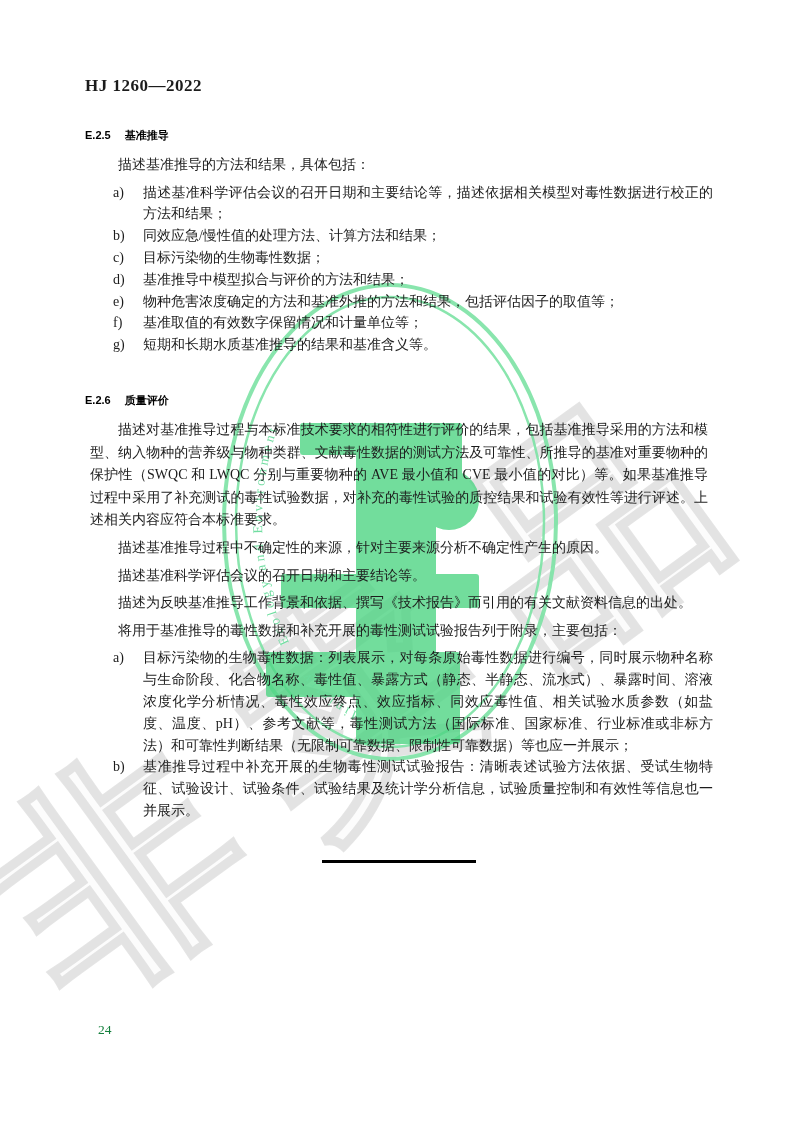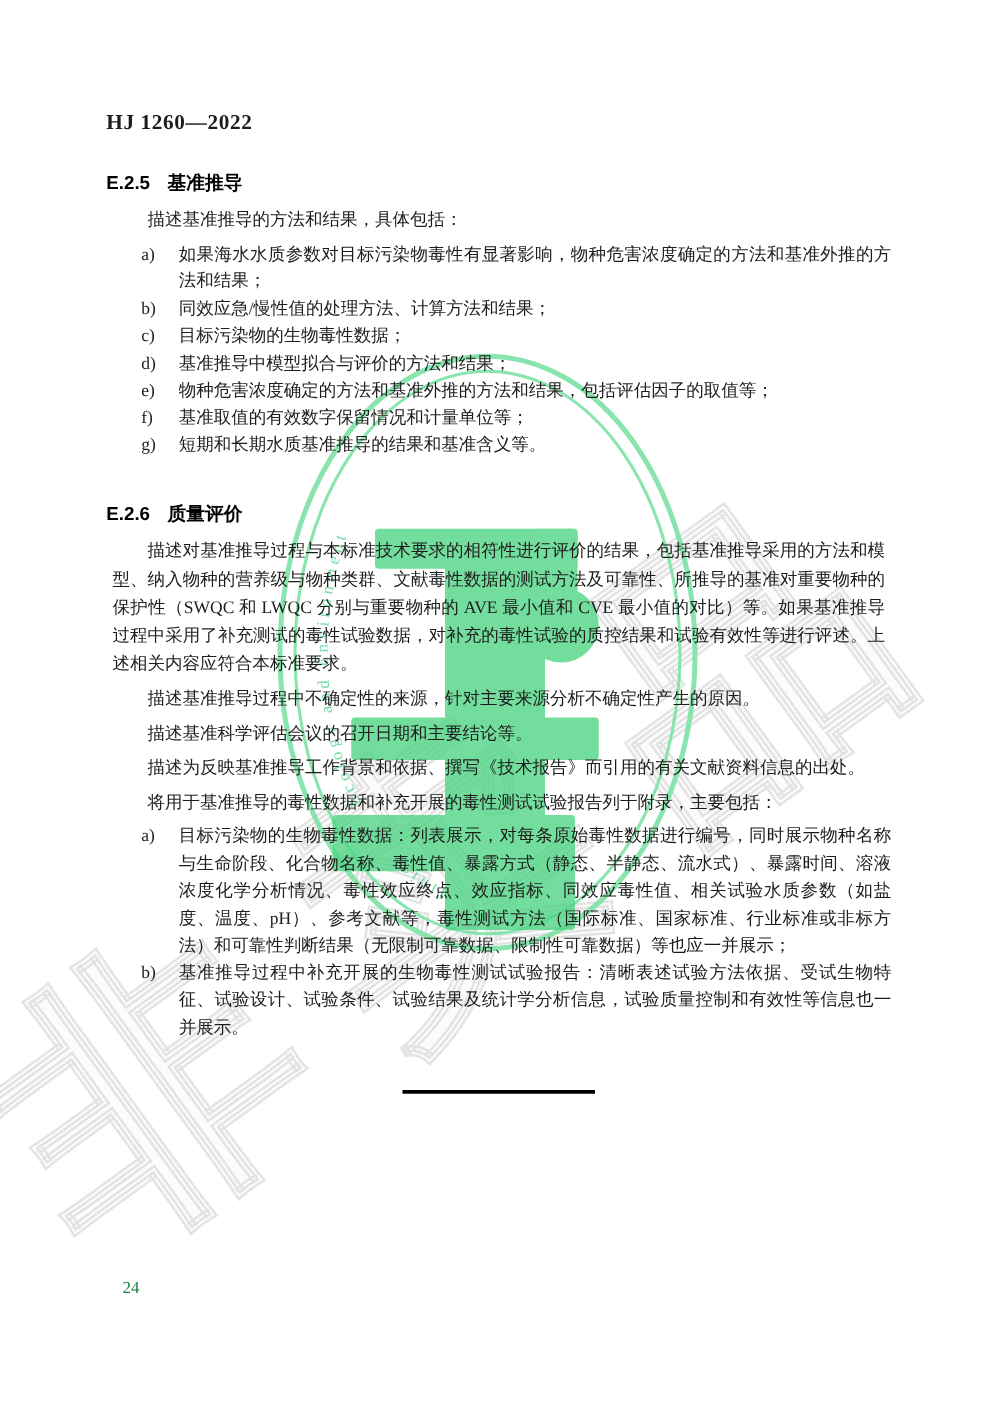--- a/index.html
+++ b/index.html
@@ -18,28 +18,28 @@
     font-size:235px;letter-spacing:55px;white-space:nowrap;line-height:1;
     color:rgba(243,243,243,0.28);
     -webkit-text-stroke:2px rgba(205,205,205,0.55);
     pointer-events:none;user-select:none;
   }
 
   
   .seal{position:absolute;left:0;top:0;z-index:2;pointer-events:none;}
 
   
-  .content{position:absolute;left:85px;top:88px;width:628px;z-index:3;}
+  .content{position:absolute;left:85px;top:76px;width:628px;z-index:3;}
   .doc-header{
     font-weight:bold;font-size:17px;letter-spacing:0.5px;
     font-family:"Liberation Serif","DejaVu Serif",serif;
   }
   h2.sec{
     font-family:"Liberation Sans","DejaVu Sans",sans-serif;
-    font-size:15px;font-weight:bold;color:#000;
+    font-size:11px;font-weight:bold;color:#000;
     margin:35px 0 10px 0;line-height:18px;
   }
   h2.first{margin-top:30px;}
   h2.sec .sec-title{margin-left:14px;}
   p.body{font-size:14px;line-height:22.6px;text-align:justify;margin:5px;}
   .indent{text-indent:2em;}
   ol.alpha{list-style:none;margin:2px 0 0 0;padding:0 0 0 28px;}
   ol.alpha li{display:flex;font-size:14px;line-height:21.8px;margin:0;}
   ol.alpha .lab{flex:0 0 30px;width:30px;}
   ol.alpha .it{flex:1;text-align:justify;}
@@ -86,21 +86,21 @@
 
     <div class="doc-header">HJ 1260—2022</div>
 
     <h2 class="sec first">
       <span class="sec-id">E.2.5</span><span class="sec-title">基准推导</span>
     </h2>
     <p class="body indent">描述基准推导的方法和结果，具体包括：</p>
     <ol class="alpha">
       <li>
           <span class="lab">a)</span>
-          <span class="it">如果海水水质参数对目标污染物毒性有显著影响，物种危害浓度确定的方法和基准外推的方法和结果；</span>
+          <span class="it">描述基准科学评估会议的召开日期和主要结论等，描述依据相关模型对毒性数据进行校正的方法和结果；</span>
         </li>
       <li>
           <span class="lab">b)</span>
           <span class="it">同效应急/慢性值的处理方法、计算方法和结果；</span>
         </li>
       <li>
           <span class="lab">c)</span>
           <span class="it">目标污染物的生物毒性数据；</span>
         </li>
       <li>

